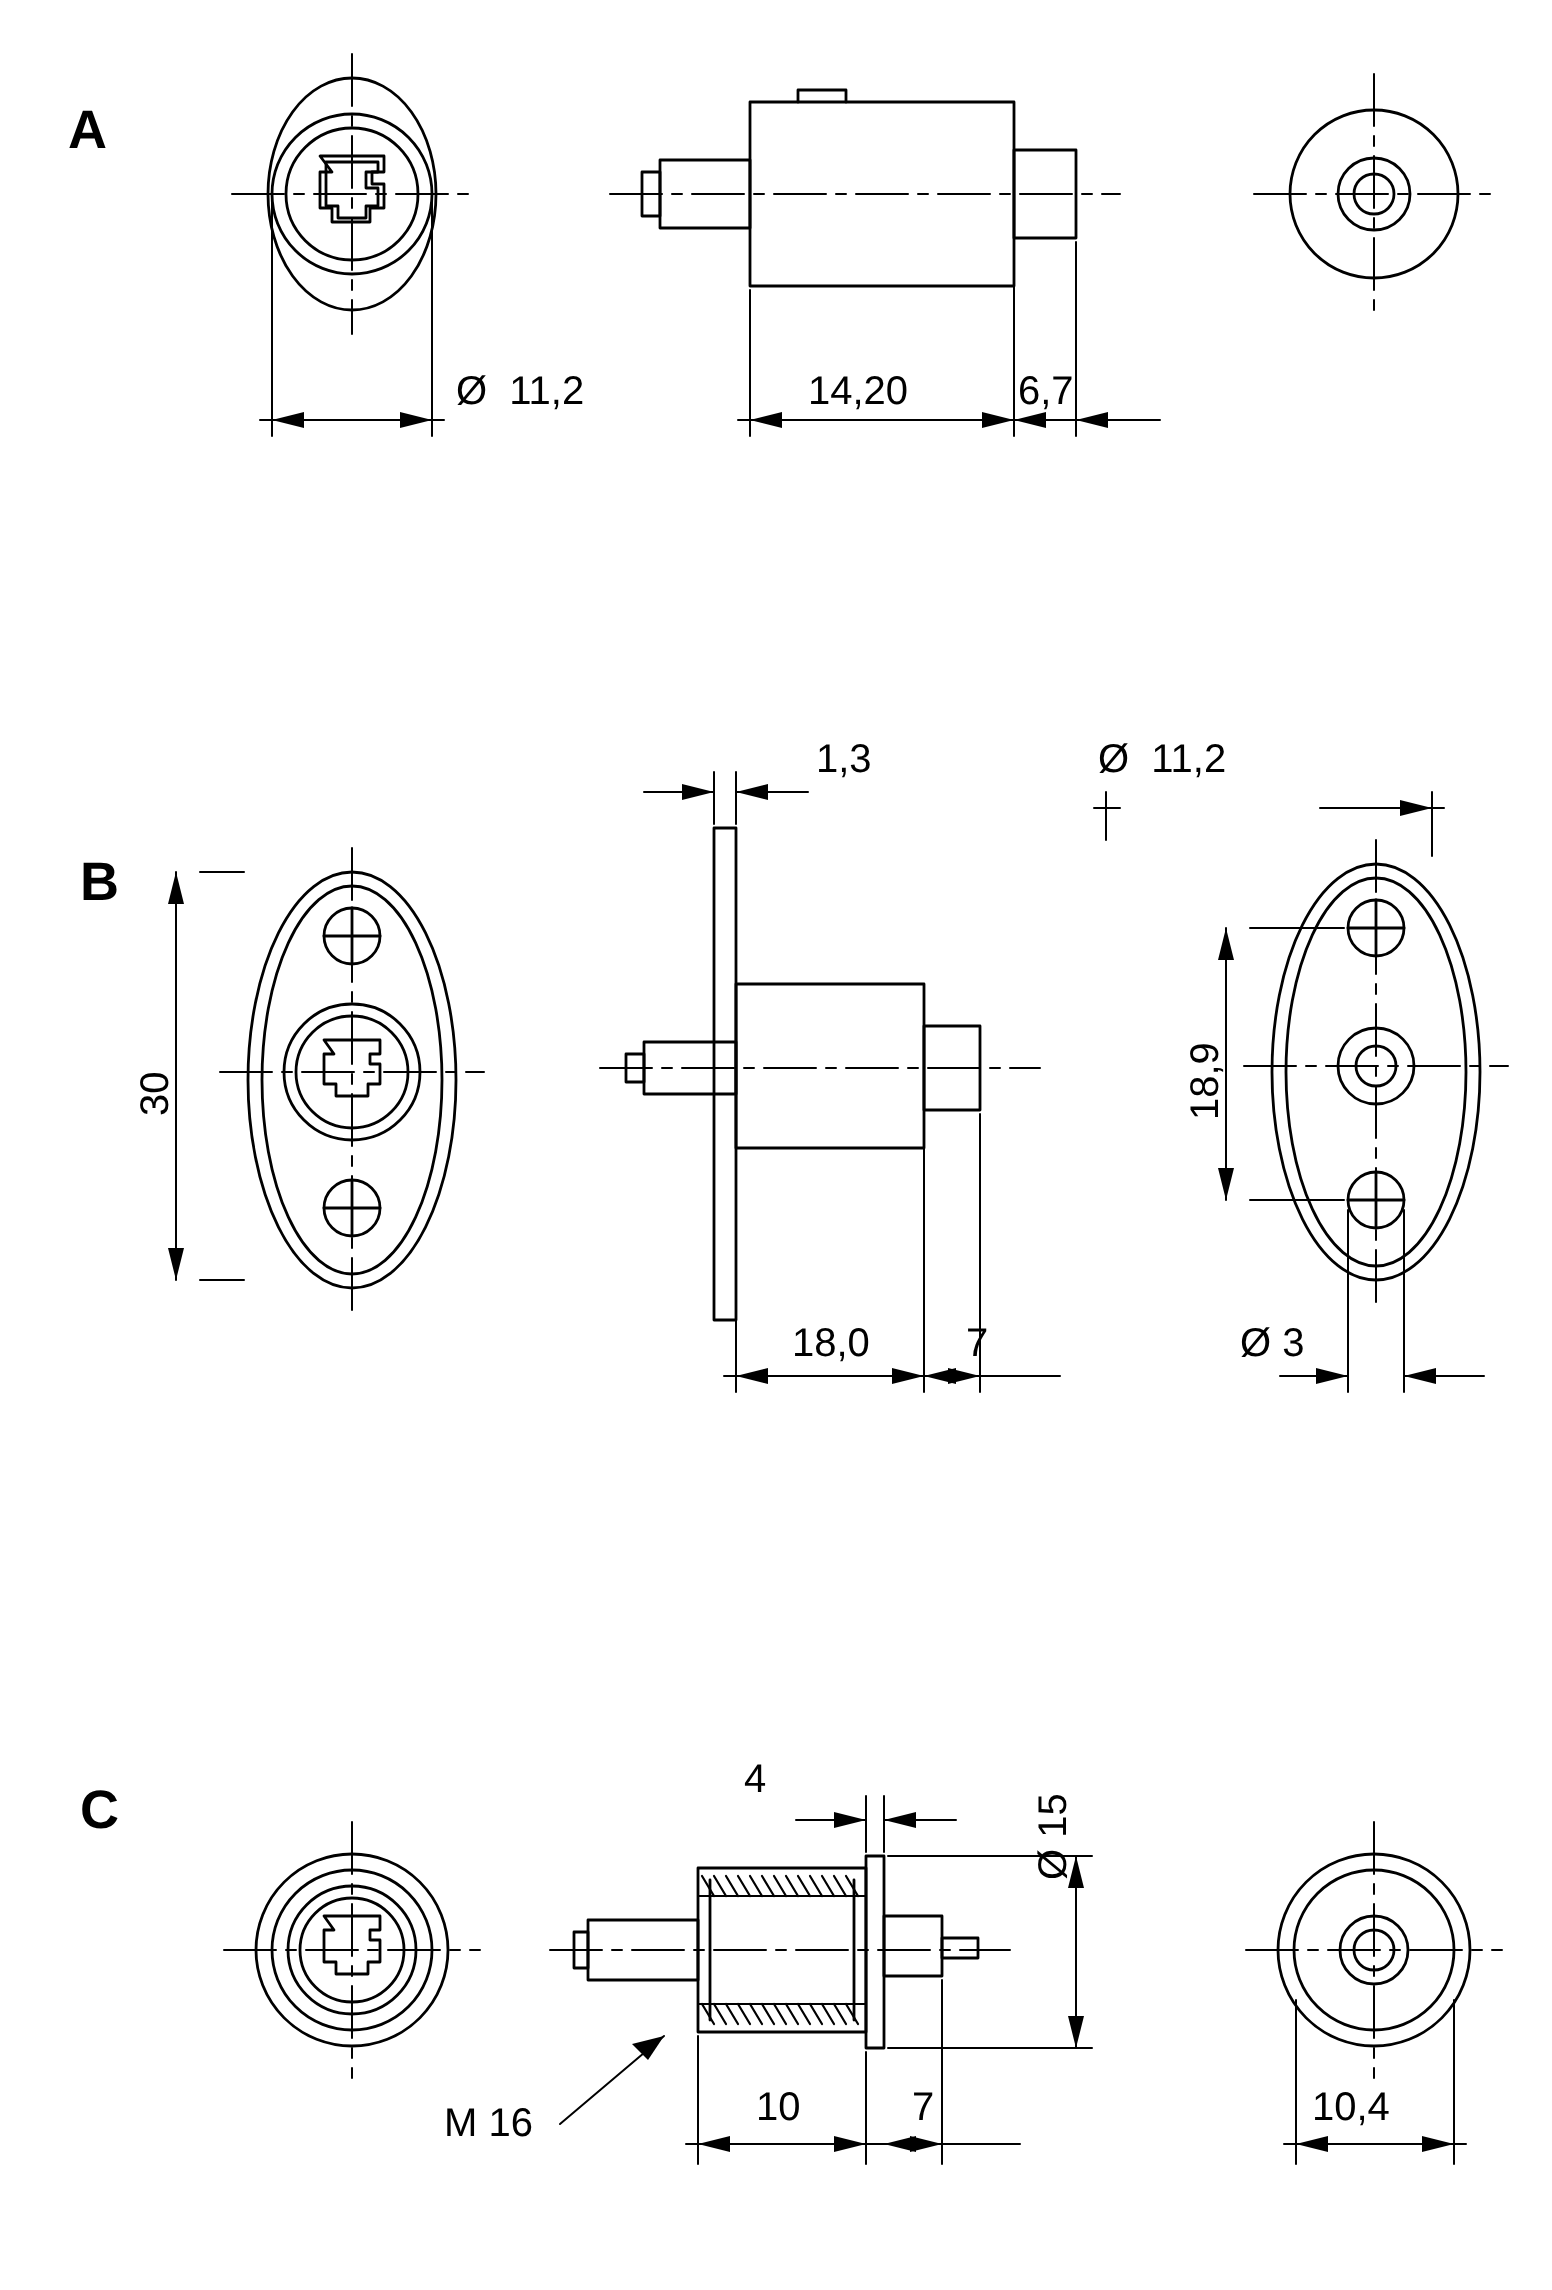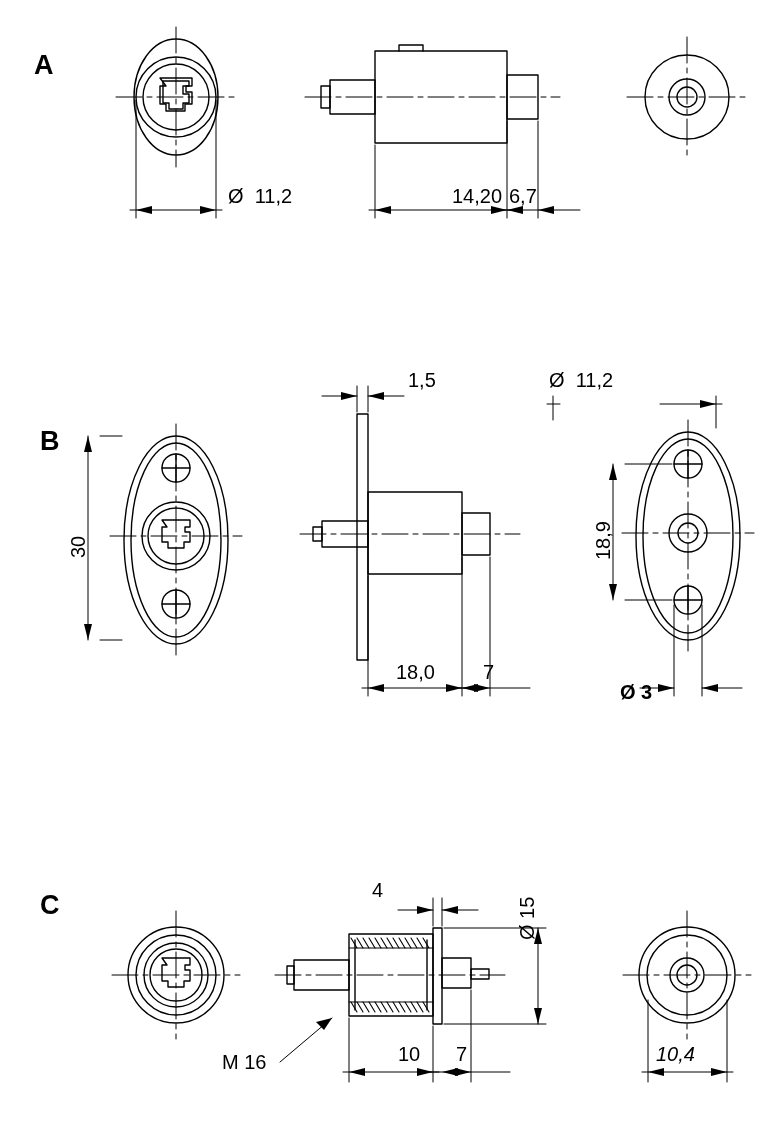--- a/index.html
+++ b/index.html
@@ -325,31 +325,31 @@
       </g>
 
     </g>
   </svg>
 
   <div class="lbl section-letter" style="left:34px; top:52px;">A</div>
   <div class="lbl section-letter" style="left:40px; top:428px;">B</div>
   <div class="lbl section-letter" style="left:40px; top:892px;">C</div>
 
   <div class="lbl dim" style="left:228px; top:186px;">Ø  11,2</div>
-  <div class="lbl dim" style="left:404px; top:186px;margin-left:48px;">14,20</div>
+  <div class="lbl dim" style="left:404px; top:186px;">14,20</div>
   <div class="lbl dim" style="left:509px; top:186px;text-align:center;">6,7</div>
 
   <div class="lbl dim rot90" style="left:68px; top:558px;">30</div>
-  <div class="lbl dim" style="left:408px; top:370px;">1,5</div>
+  <div class="lbl dim" style="left:408px; top:370px;">1,3</div>
   <div class="lbl dim" style="left:549px; top:370px;">Ø  11,2</div>
   <div class="lbl dim rot90" style="left:593px; top:560px;">18,9</div>
   <div class="lbl dim" style="left:396px; top:662px;">18,0</div>
   <div class="lbl dim" style="left:483px; top:662px;">7</div>
-  <div class="lbl dim" style="left:620px; top:682px;font-weight:bold;">Ø 3</div>
+  <div class="lbl dim" style="left:620px; top:662px;">Ø 3</div>
 
   <div class="lbl dim" style="left:372px; top:880px;">4</div>
   <div class="lbl dim rot90" style="left:517px; top:940px;">Ø 15</div>
   <div class="lbl dim" style="left:222px; top:1052px;">M 16</div>
-  <div class="lbl dim" style="left:378px; top:1044px;margin-left:20px;">10</div>
+  <div class="lbl dim" style="left:378px; top:1044px;">10</div>
   <div class="lbl dim" style="left:456px; top:1044px;">7</div>
-  <div class="lbl dim" style="left:656px; top:1044px;font-style:italic;">10,4</div>
+  <div class="lbl dim" style="left:656px; top:1044px;">10,4</div>
 
 </div>
 
 </body></html>

